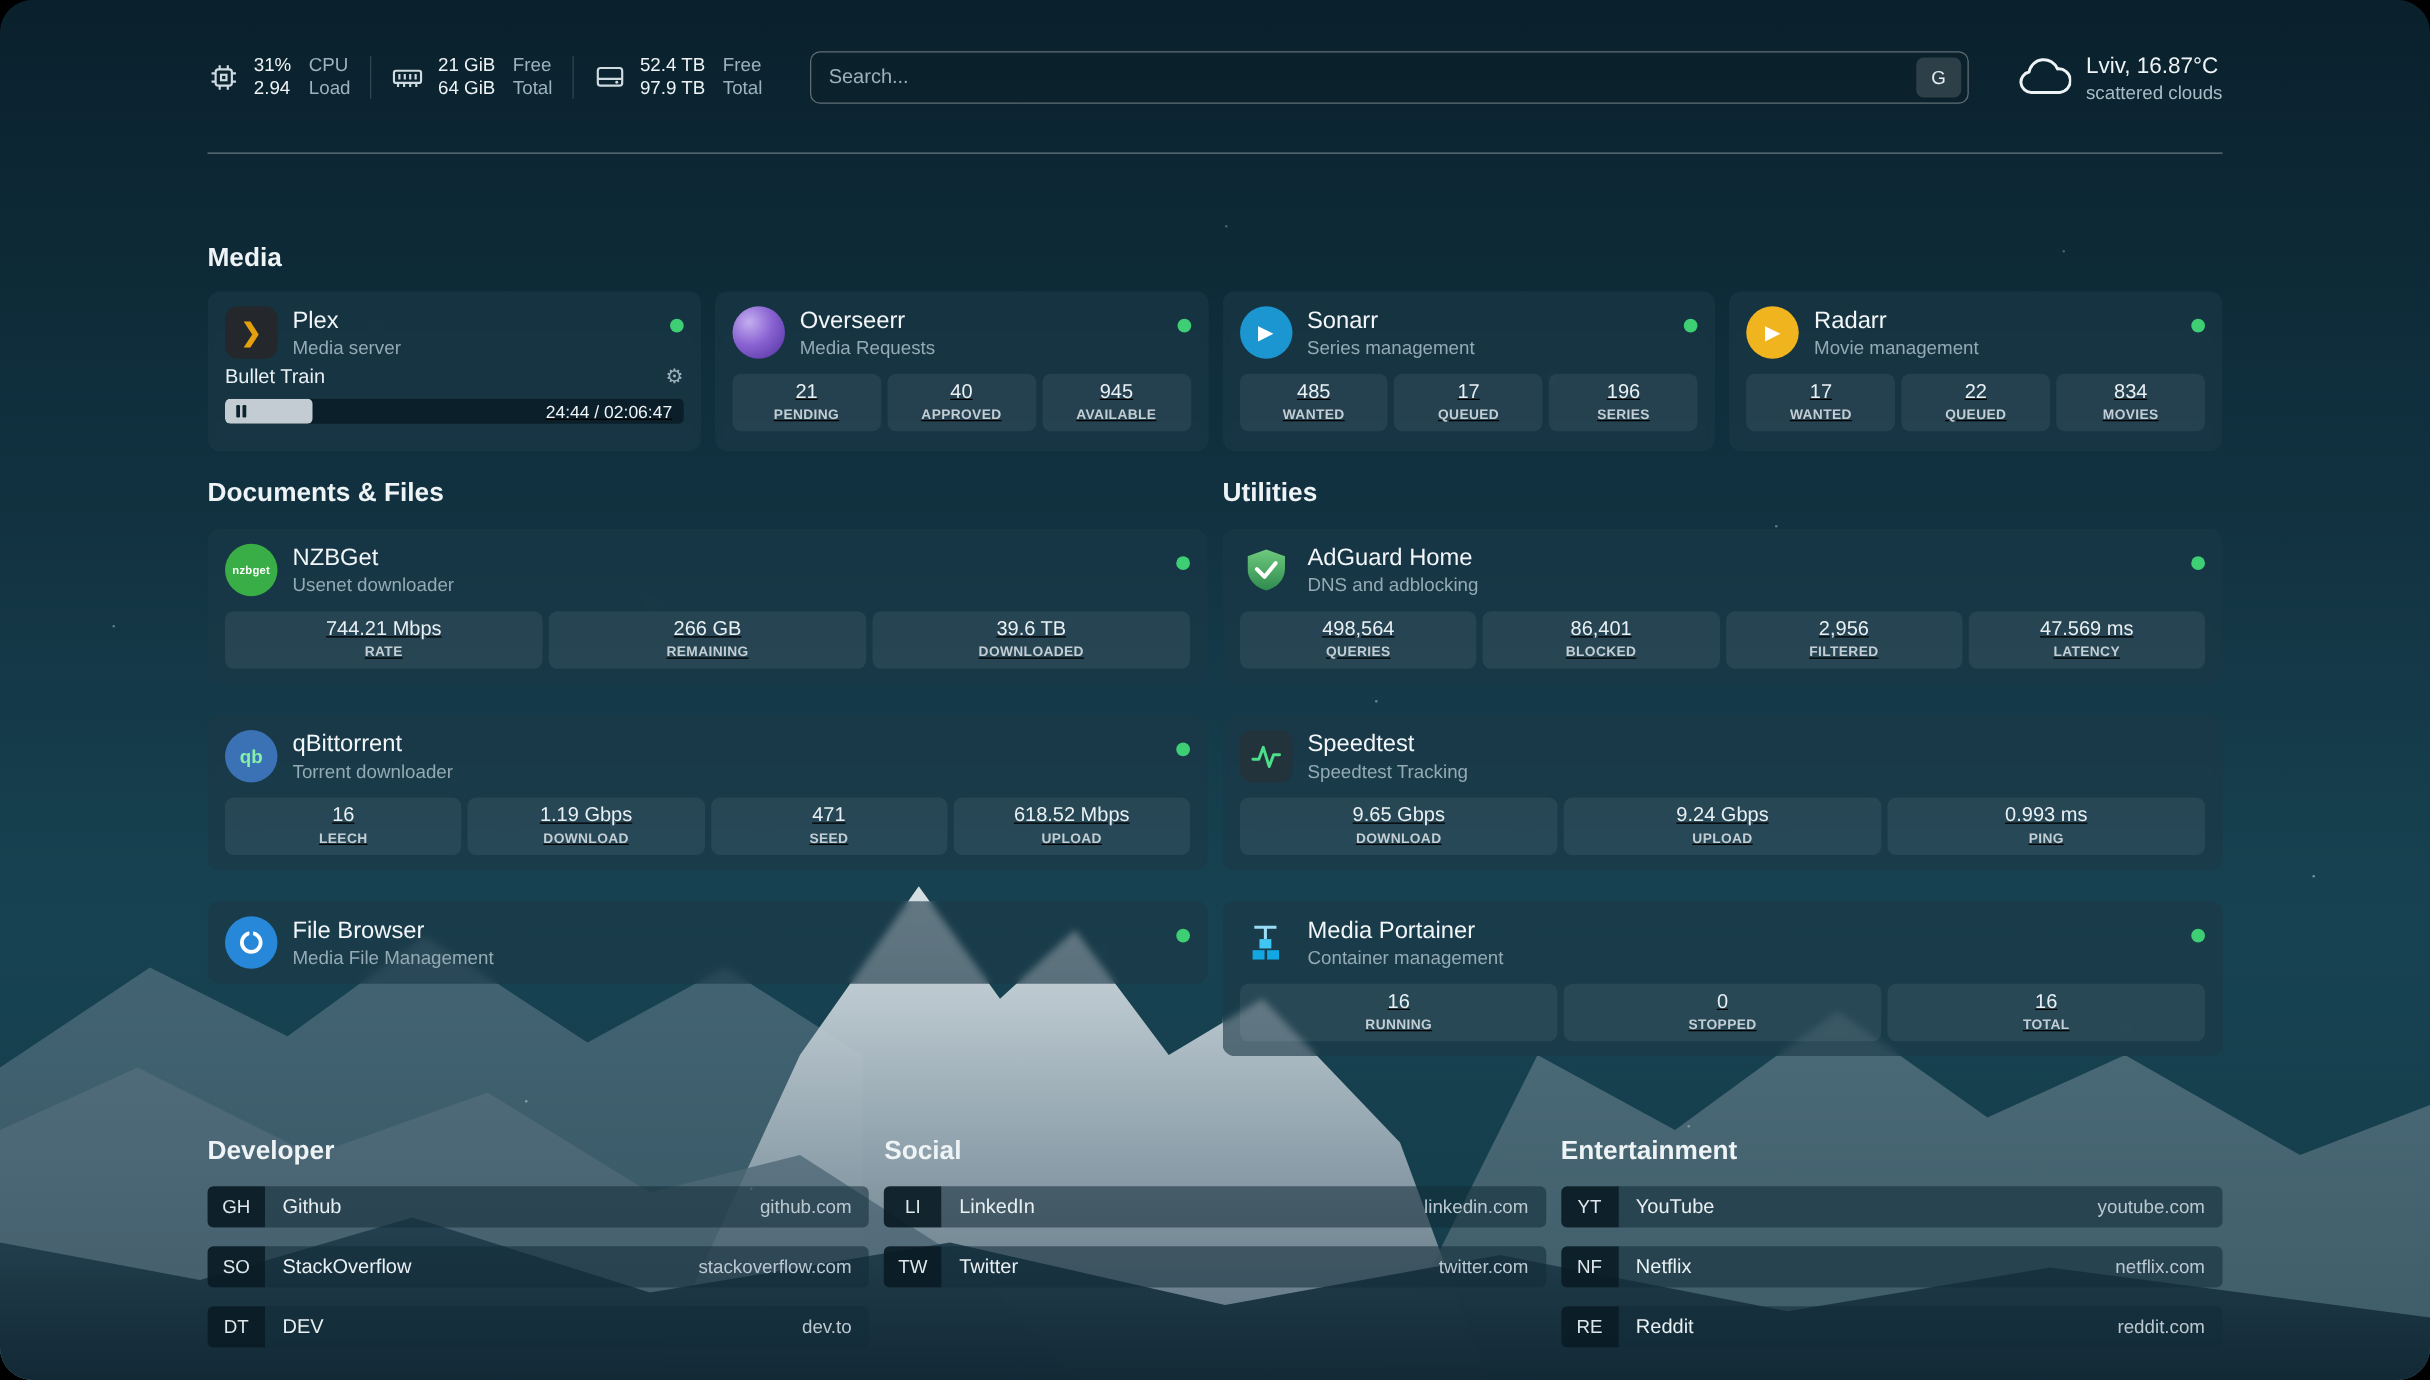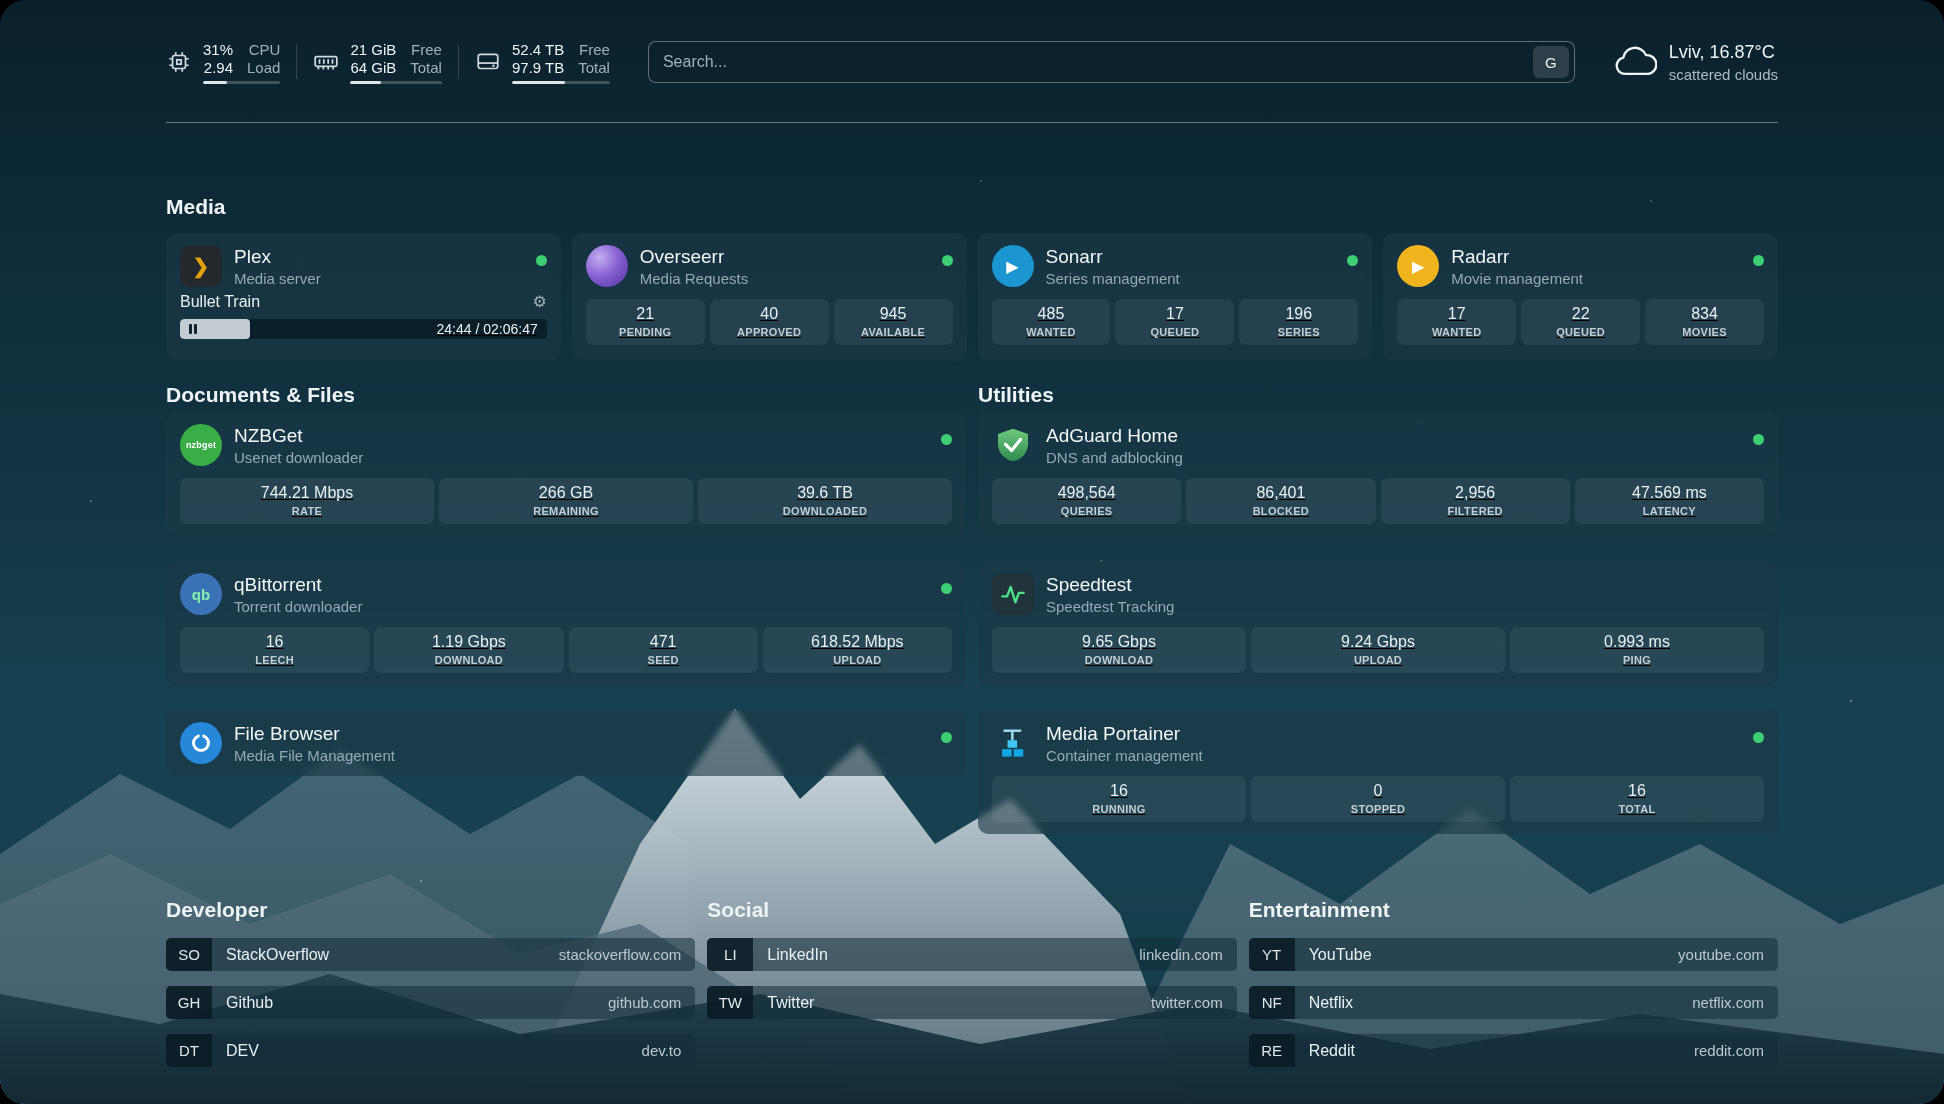--- a/index.html
+++ b/index.html
@@ -23,21 +23,21 @@
       1100px 560px rgba(255,255,255,.4), 1420px 420px rgba(255,255,255,.35), 760px 340px rgba(255,255,255,.3),
       1650px 200px rgba(255,255,255,.3), 300px 260px rgba(255,255,255,.3), 1850px 700px rgba(255,255,255,.45),
       600px 950px rgba(255,255,255,.5), 1350px 900px rgba(255,255,255,.45), 90px 500px rgba(255,255,255,.35);
   }
   .content { position:relative; z-index:2; padding:0 166px; }
 
   
   .topbar { display:flex; align-items:center; margin-top:40px; height:44px; gap:16px; }
   .res-group { display:flex; align-items:center; gap:11px; }
   .res-icon { width:26px; height:26px; color:#cfdbe1; flex:none; }
-  .res-body { display:flex; flex-direction:column;text-align:right; }
+  .res-body { display:flex; flex-direction:row; }
   .res-cols { display:flex; gap:14px; font-size:15px; line-height:18px; }
   .res-vals { color:#eef3f5; }
   .res-labels { color:#9eb2bc; }
   .res-bar { margin-top:4px; height:3px; border-radius:2px; background:rgba(255,255,255,.22); overflow:hidden; }
   .res-bar-fill { height:100%; border-radius:2px; background:#dfe7ea; }
   .res-sep { width:1px; height:34px; background:rgba(255,255,255,.16); flex:none; }
   .searchbar { flex:1; display:flex; align-items:center; height:42px; margin:0 22px;
     background:rgba(10,30,40,.45); border:1px solid rgba(255,255,255,.35); border-radius:8px; padding:0 5px 0 14px; }
   .searchbar input { flex:1; background:transparent; border:none; outline:none; color:#e8eef1; font-size:16px; font-family:inherit; }
   .searchbar input::placeholder { color:#9eb2bc; }
@@ -73,21 +73,21 @@
   .np-title { font-size:16px; color:#e9f0f3; }
   .gear { margin-left:auto; color:#9eb2bc; font-size:16px; line-height:1; cursor:pointer; background:none; border:none; font-family:inherit; }
   .progress { position:relative; margin-top:8px; height:20px; border-radius:4px; background:rgba(8,26,35,.75); overflow:hidden; display:flex; align-items:center;text-decoration:underline; }
   .progress-fill { position:absolute; left:0; top:0; bottom:0; background:rgba(214,224,229,.9); border-radius:4px; }
   .pause { position:relative; z-index:1; margin-left:9px; display:flex; gap:2px; background:none; border:none; cursor:pointer; padding:0; }
   .pause i { width:3px; height:10px; background:#0d2430; display:block; border-radius:1px; }
   .progress-time { position:relative; z-index:1; margin-left:auto; margin-right:9px; font-size:14px; color:#eef3f6; white-space:nowrap; }
 
   
   .cols { display:grid; grid-template-columns:1fr 1fr; gap:12px; margin-top:22px; align-items:start; }
-  .col .section-title { margin-bottom:5px; }
+  .col .section-title { margin-bottom:16px; }
   .col-cards { display:flex; flex-direction:column; gap:25px; }
 
   
   .icon-plex { background:#24282c; border-radius:10px; color:#e5a00d; font-weight:700; font-size:20px; }
   .icon-overseerr { border-radius:50%; background:radial-gradient(circle at 32% 30%, #c3aef0 0%, #8a63d2 45%, #4e2d9e 100%); }
   .icon-sonarr { border-radius:50%; background:#1b96d1; color:#fff; font-size:16px; }
   .icon-radarr { border-radius:50%; background:#f0b41f; color:#fff; font-size:16px; }
   .icon-nzbget { border-radius:50%; background:#39ad46; color:#fff; font-size:9px; font-weight:700; letter-spacing:.2px; }
   .icon-qb { border-radius:50%; background:#3a72b5; color:#86efac; font-size:15px; font-weight:700; }
   .icon-fb { border-radius:50%; background:#2787d8; }
@@ -520,30 +520,30 @@
         </div>
       </div>
     </div>
 
     <div class="bookmarks">
 
       <div class="bm-col">
         <h2 class="section-title">Developer</h2>
         <div class="bm-list">
           <div class="bm-row">
+            <span class="bm-abbr">GH</span>
+            <span class="bm-name">Github</span>
+            <span class="bm-url">github.com</span>
+          </div>
+          <div class="bm-row">
             <span class="bm-abbr">SO</span>
             <span class="bm-name">StackOverflow</span>
             <span class="bm-url">stackoverflow.com</span>
           </div>
           <div class="bm-row">
-            <span class="bm-abbr">GH</span>
-            <span class="bm-name">Github</span>
-            <span class="bm-url">github.com</span>
-          </div>
-          <div class="bm-row">
             <span class="bm-abbr">DT</span>
             <span class="bm-name">DEV</span>
             <span class="bm-url">dev.to</span>
           </div>
         </div>
       </div>
 
       <div class="bm-col">
         <h2 class="section-title">Social</h2>
         <div class="bm-list">

